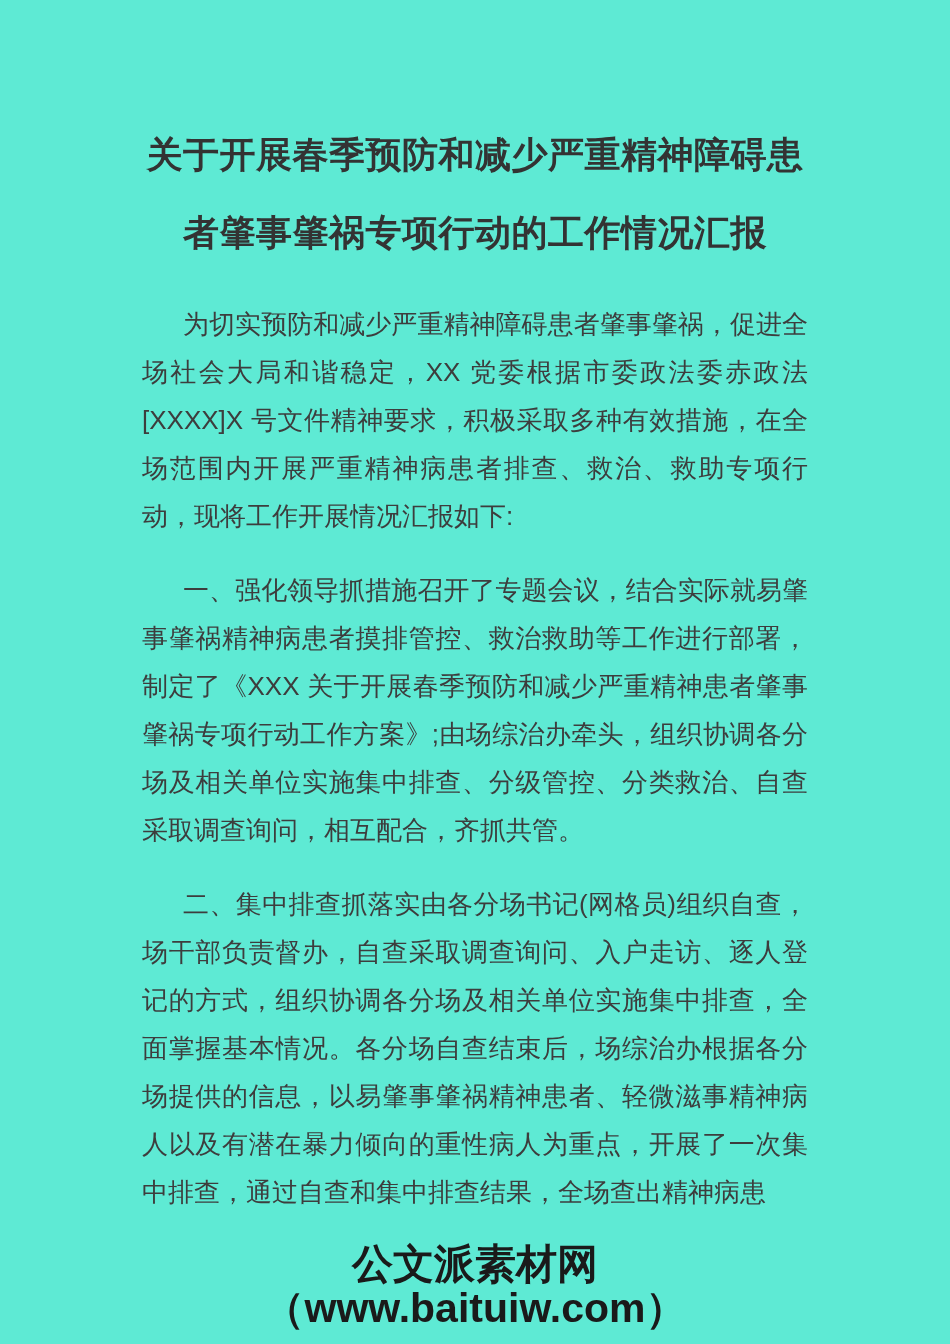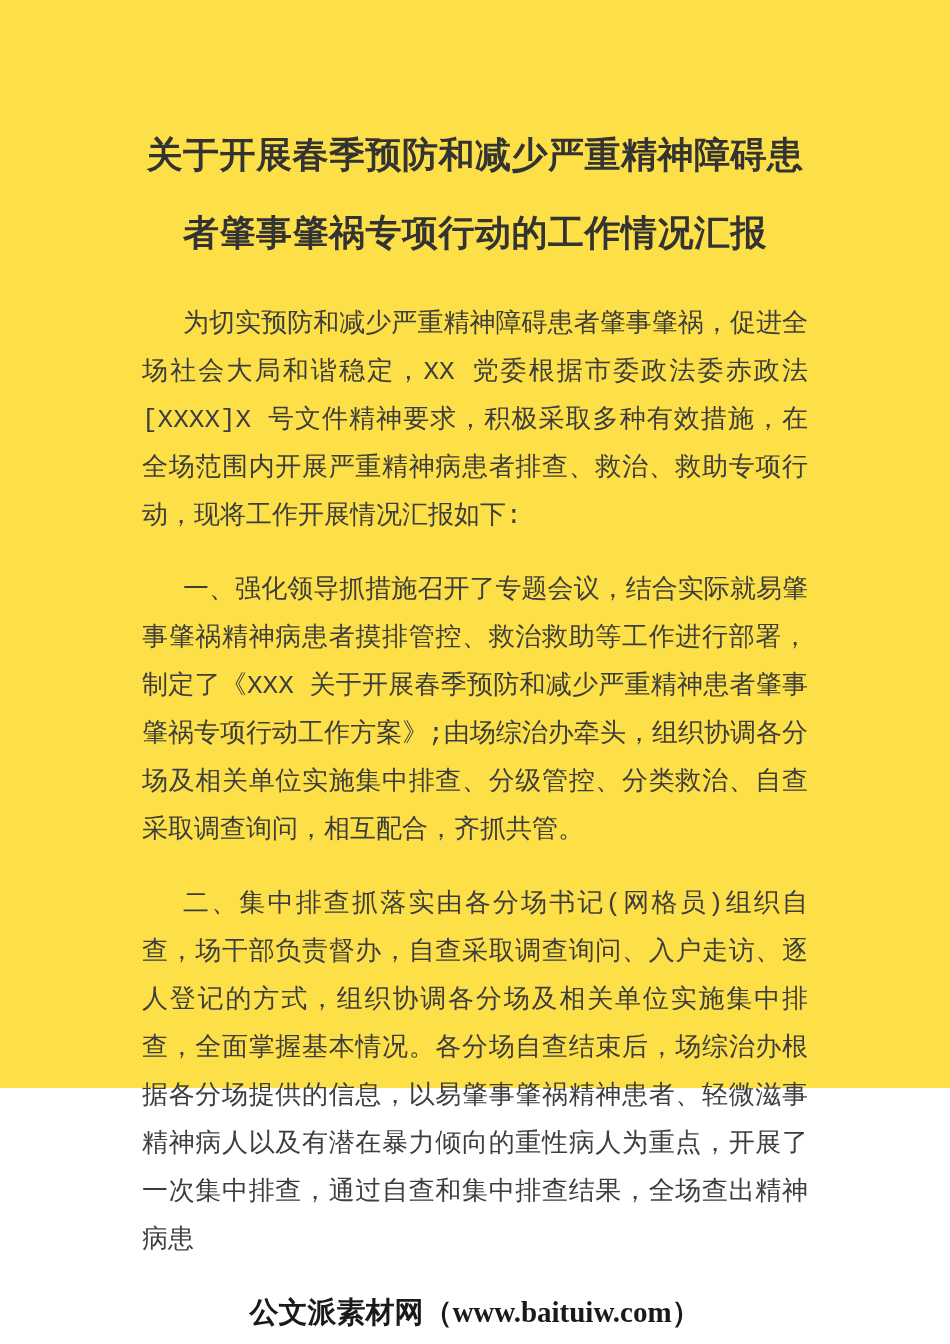--- a/index.html
+++ b/index.html
@@ -8,48 +8,48 @@
   }
   body {
     width: 950px;
     height: 1344px;
     background: #ffffff;
     overflow: hidden;
   }
   .page {
     box-sizing: border-box;
     width: 950px;
-    height: 1088px;
+    height: 1344px;
     padding: 116px 142px 0 142px;
-    background: #fde047;
+    background: #5eead4;
   }
   .doc-title {
     margin: 0 0 28px 0;
     font-family: "Liberation Sans", "DejaVu Sans", sans-serif;
     font-size: 36px;
     line-height: 78px;
     font-weight: 700;
     color: #333333;
     text-align: center;
     letter-spacing: 0.5px;
   }
   .body-para {
     margin: 0 0 26px 0;
-    font-family: Liberation Mono, monospace;
+    font-family: Liberation Sans, sans-serif;
     font-size: 26px;
     line-height: 48px;
     font-weight: 400;
     color: #3d3d3d;
     text-align: justify;
     text-indent: 41px;
   }
   .doc-footer {
     margin-top: 23px;
-    font-family: Liberation Serif, serif;
-    font-size: 29px;
+    font-family: Liberation Sans, sans-serif;
+    font-size: 41px;
     line-height: 44px;
     font-weight: 700;
     color: #1a1a1a;
     text-align: center;
   }
 </style>
 </head>
 <body>
 
 <div class="page">

